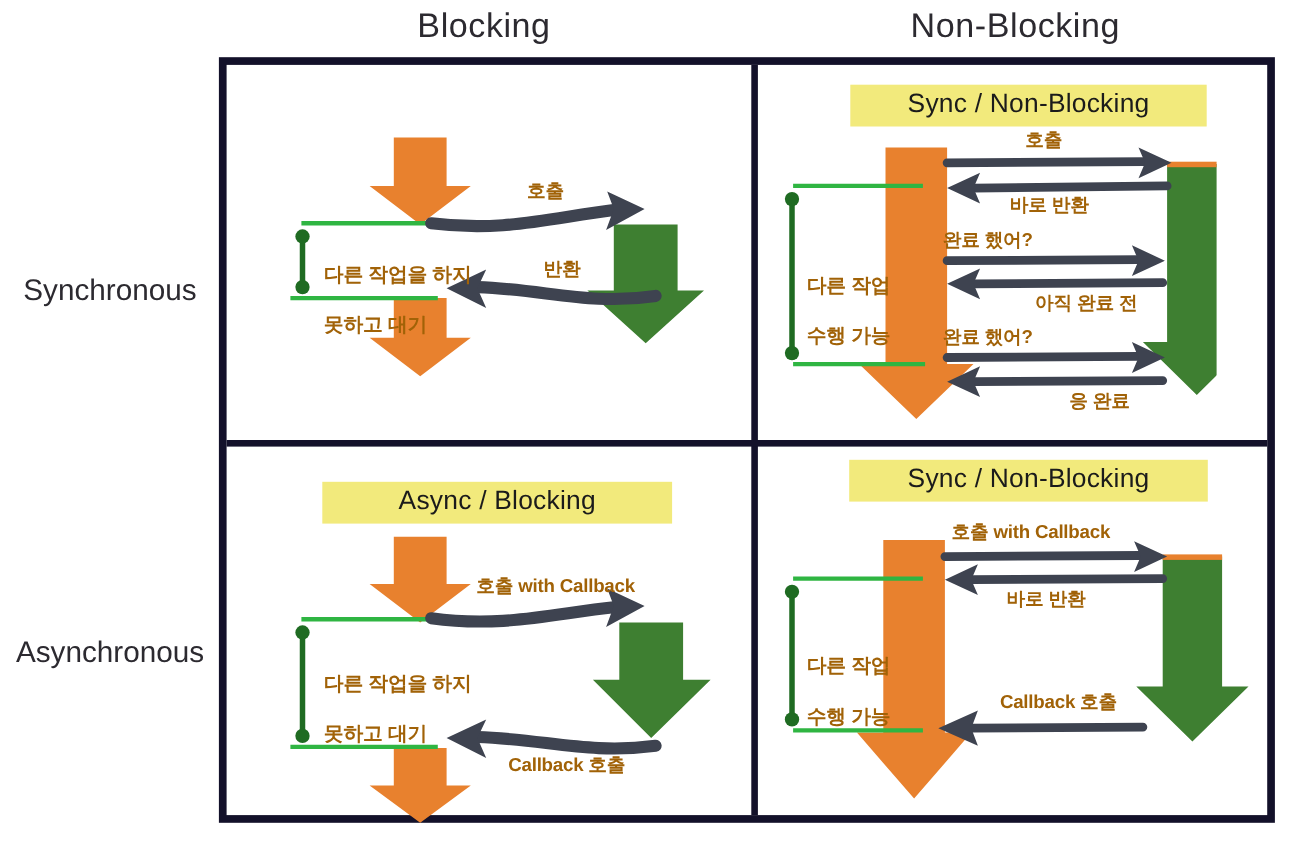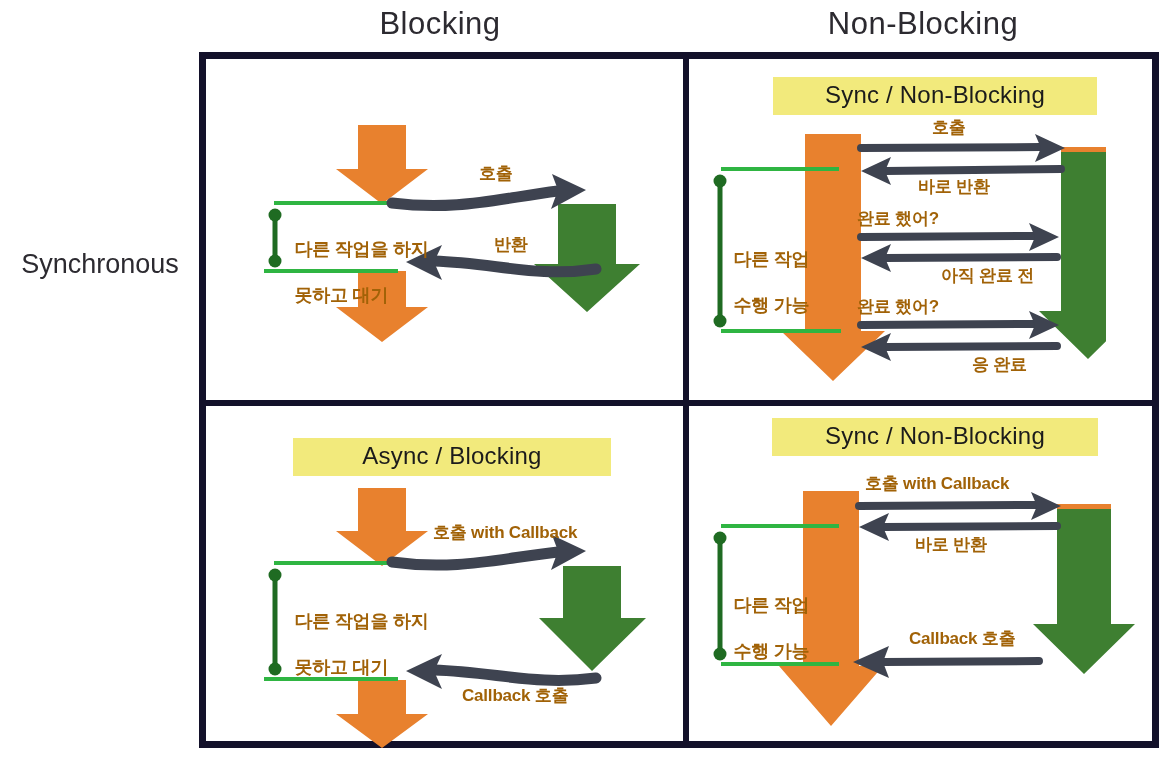--- a/index.html
+++ b/index.html
@@ -100,20 +100,21 @@
 </style>
 </head>
 <body>
 
 <div id="root">
 
   <div class="col-header" id="col-nonblocking">Non-Blocking</div>
   <div class="col-header" id="col-blocking">Blocking</div>
 
   <div class="row-header" id="row-sync">Synchronous</div>
+  <div class="row-header" id="row-async">Asynchronous</div>
 
   <div id="matrix">
     <div class="vdiv"></div>
     <div class="hdiv"></div>
 
     <div class="cell" id="cell-sb">
 
       <svg width="477" height="341">
 
         <g>

